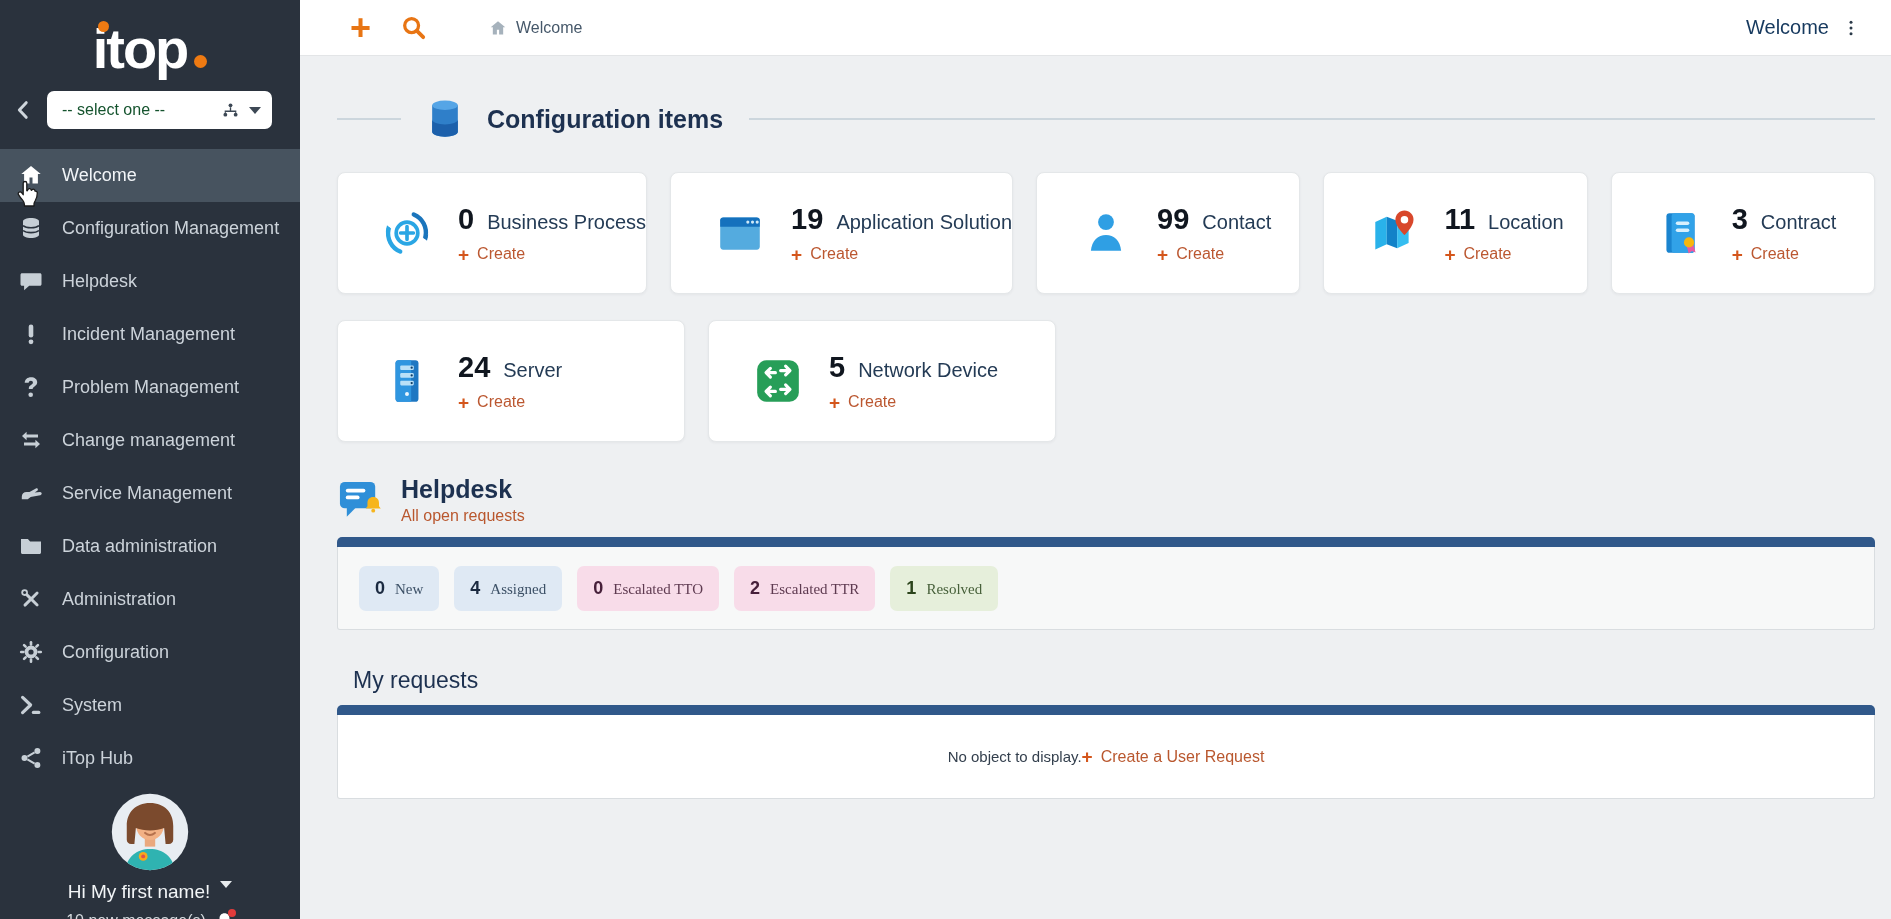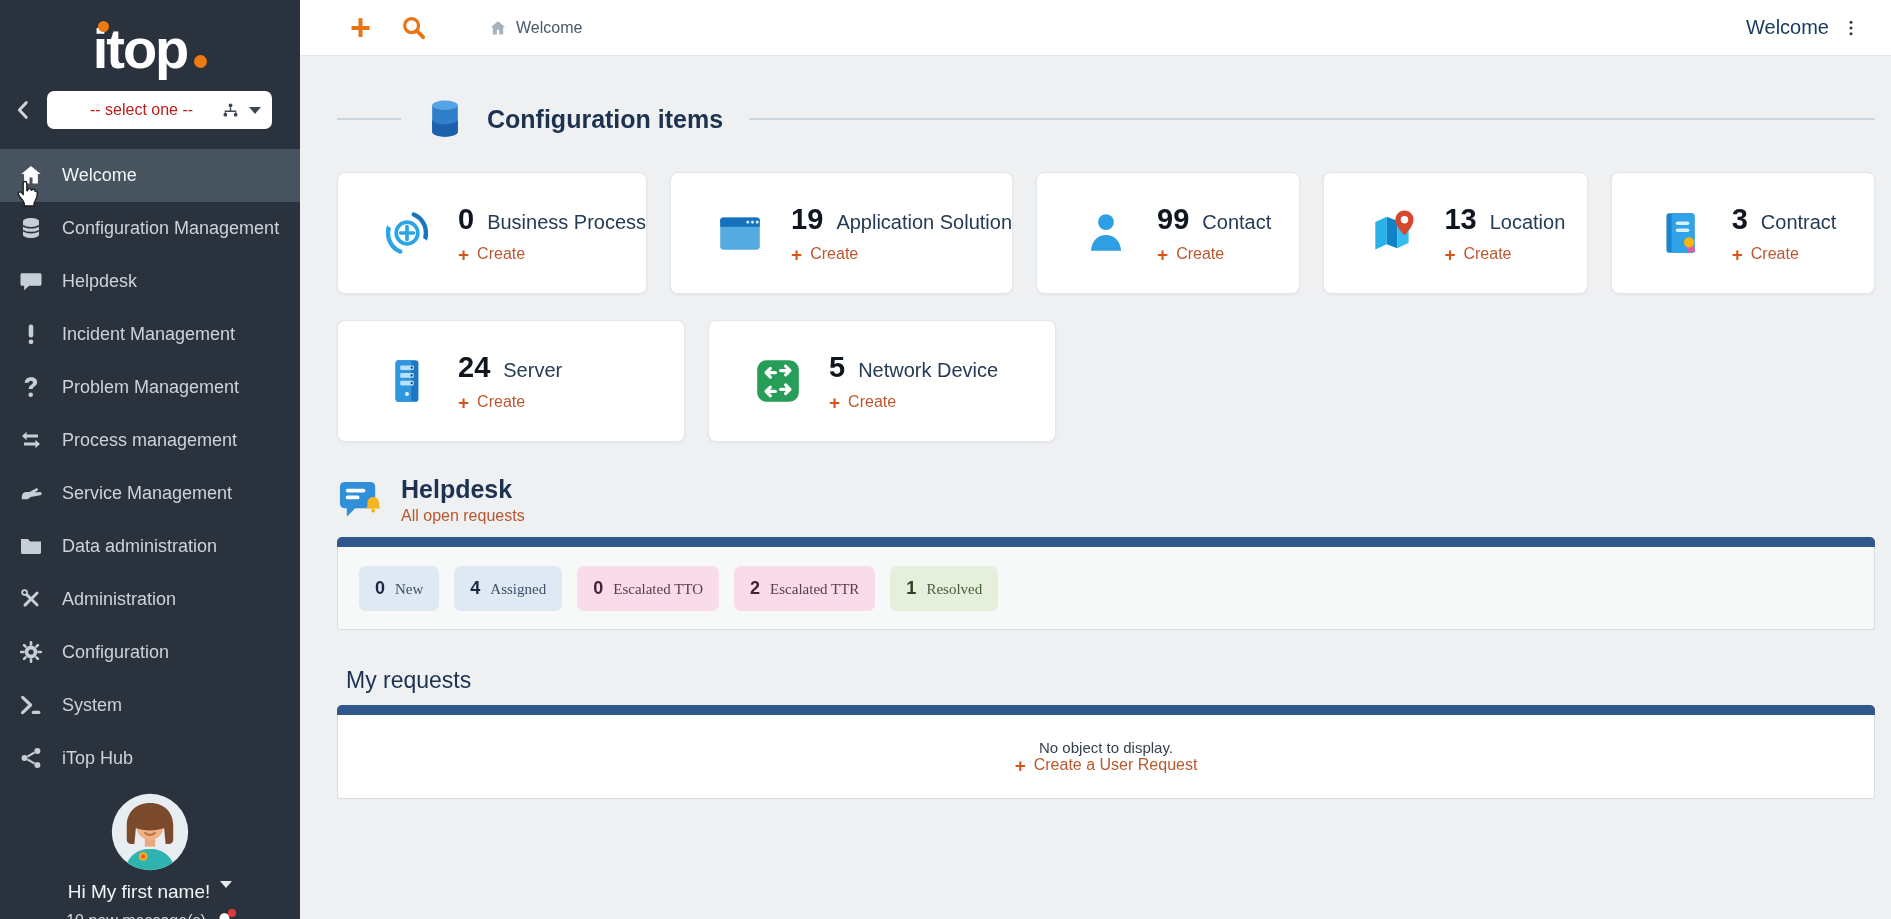--- a/index.html
+++ b/index.html
@@ -13,21 +13,21 @@
   
   .sidebar { position:relative; flex:0 0 300px; background:#2a323d; display:flex; flex-direction:column; overflow:hidden; }
   .logo-wrap { margin:16px auto 4px; height:78px; display:flex; align-items:center; }
   .logo { position:relative; display:inline-block; }
   .logo-text { font-size:56px; font-weight:bold; color:#fff; letter-spacing:-2px; }
   .logo::before { content:''; position:absolute; left:5px; top:5px; width:11px; height:11px; border-radius:50%; background:#ee7a12; }
   .logo::after { content:''; display:inline-block; width:13px; height:13px; border-radius:50%; background:#ee7a12; margin-left:7px; }
   .select-row { display:flex; align-items:center; gap:13px; padding:6px 28px 10px 12px; }
   .back-chevron { width:22px; height:22px; color:#cfd6dc; cursor:pointer; flex:none; }
   .org-select { flex:1; height:38px; background:#fff; border-radius:7px; display:flex; align-items:center; padding:0 11px 0 15px; cursor:pointer; }
-  .select-placeholder { flex:1; font-size:16px; color:#b91c1c;text-align:center; }
+  .select-placeholder { flex:1; font-size:16px; color:#14532d; }
   .org-glyph { width:19px; height:19px; color:#3d4855; }
   .caret { width:0; height:0; border-left:6px solid transparent; border-right:6px solid transparent; border-top:7px solid #3d4855; margin-left:9px; }
 
   .side-menu { margin-top:10px; }
   .menu-item { height:53px; display:flex; align-items:center; cursor:pointer; }
   .menu-item.active { background:#47535f; }
   .mi-icon { width:62px; height:25px; display:flex; justify-content:center; color:#c7cfd6; flex:none; }
   .mi-icon svg { width:24px; height:24px; }
   .menu-item.active .mi-icon { color:#fff; }
   .mi-label { font-size:18px; color:#ccd3da; }
@@ -93,22 +93,22 @@
   .badge.tone-blue  { background:#dfe9f4; }
   .badge.tone-pink  { background:#f8dce9; }
   .badge.tone-green { background:#e6efdb; }
   .badge-count { font-size:18px; font-weight:bold; color:#1b2a40; }
   .badge.tone-pink  .badge-count { color:#47203a; }
   .badge.tone-green .badge-count { color:#2c441c; }
   .badge-label { font-size:15px; color:#3c5066;font-family:Liberation Serif, serif; }
   .badge.tone-pink  .badge-label { color:#5e3a50; }
   .badge.tone-green .badge-label { color:#47603a; }
 
-  .myreq-title { font-size:23px; font-weight:400; color:#1d3150; margin:37px 9px 11px; }
-  .myreq-panel .panel-body { background:#fff; height:84px; display:flex; flex-direction:column; align-items:center; justify-content:center; }
+  .myreq-title { font-size:23px; font-weight:400; color:#1d3150; margin:37px 16px 11px; }
+  .myreq-panel .panel-body { background:#fff; height:84px; display:flex; flex-direction:row; align-items:center; justify-content:center; }
   .empty-text { font-size:15px; color:#333f4d; }
   .create-request { font-size:16px; color:#b9572e; display:flex; align-items:center; gap:8px; cursor:pointer; }
 </style>
 </head>
 <body>
 
 <svg width="0" height="0" style="position:absolute" aria-hidden="true">
 <defs>
   <symbol id="sym-home" viewBox="0 0 24 24">
         <path d="M12 3 2.3 11h2.8v9.6h5.4v-6.2h3v6.2h5.4V11h2.8z"></path>
@@ -342,21 +342,21 @@
           </svg>
         </span>
         <span class="mi-label">Problem Management</span>
       </div>
       <div class="menu-item">
         <span class="mi-icon">
           <svg class="svgicon" aria-hidden="true">
             <use href="#sym-swap-arrows"></use>
           </svg>
         </span>
-        <span class="mi-label">Process management</span>
+        <span class="mi-label">Change management</span>
       </div>
       <div class="menu-item">
         <span class="mi-icon">
           <svg class="svgicon" aria-hidden="true">
             <use href="#sym-service-hand"></use>
           </svg>
         </span>
         <span class="mi-label">Service Management</span>
       </div>
       <div class="menu-item">
@@ -517,21 +517,21 @@
           </div>
         </div>
         <div class="card">
           <span class="card-icon">
             <svg class="svgicon" aria-hidden="true">
               <use href="#sym-location"></use>
             </svg>
           </span>
           <div class="card-body">
             <div class="card-top">
-              <span class="card-count">13</span>
+              <span class="card-count">11</span>
               <span class="card-label">Location</span>
             </div>
             <div class="card-create">
               <span class="plus-mini">+</span>
               <span>Create</span>
             </div>
           </div>
         </div>
         <div class="card">
           <span class="card-icon">

